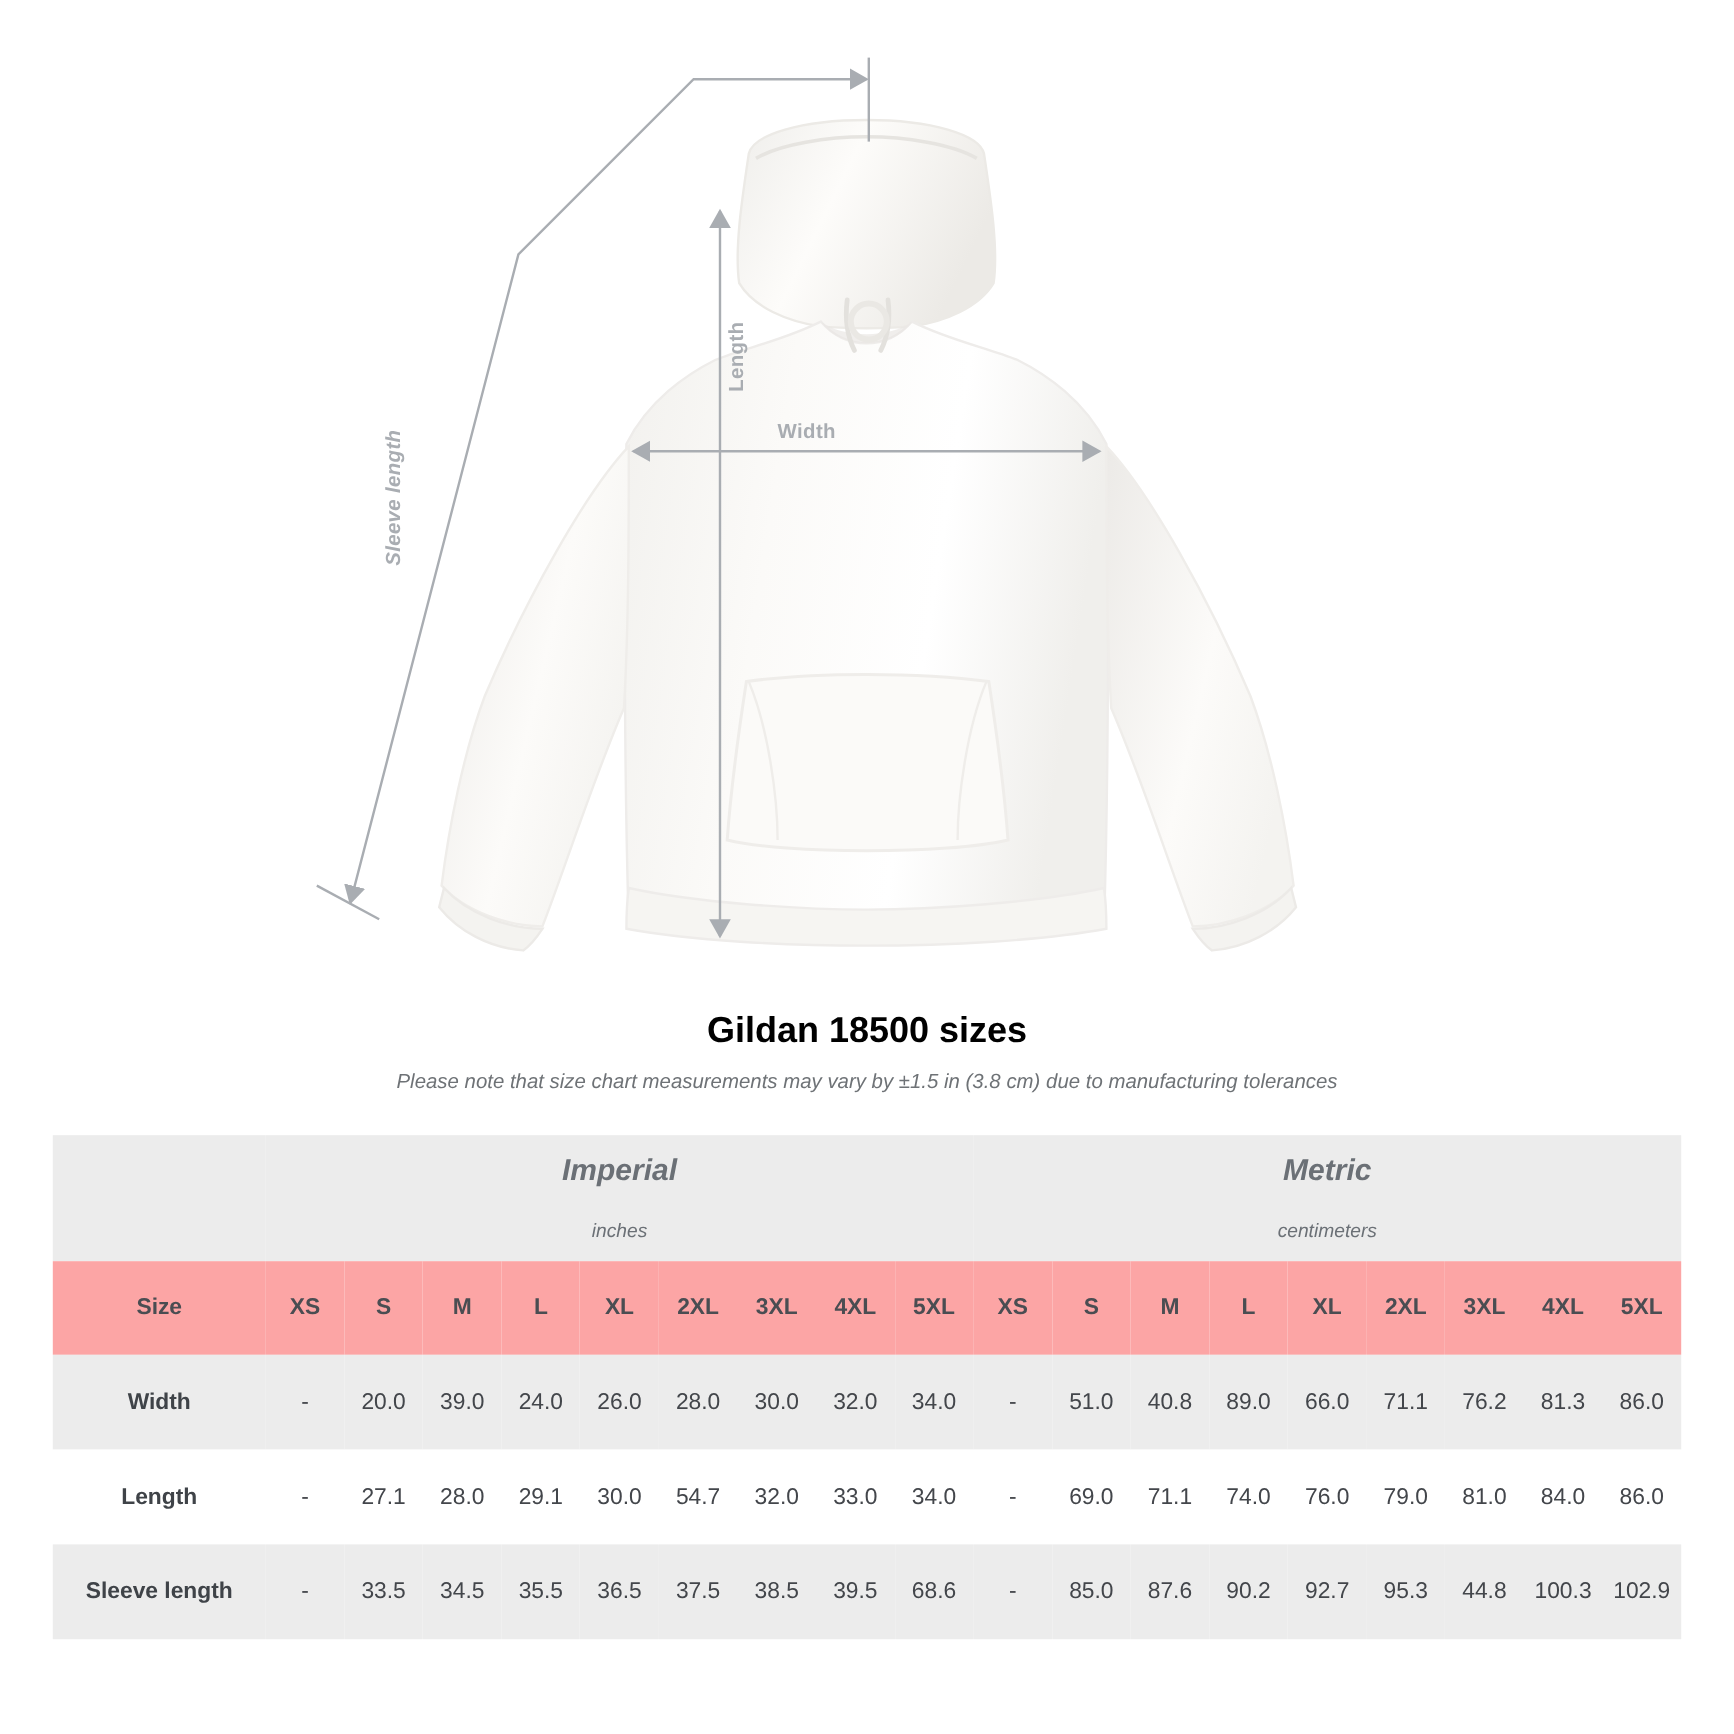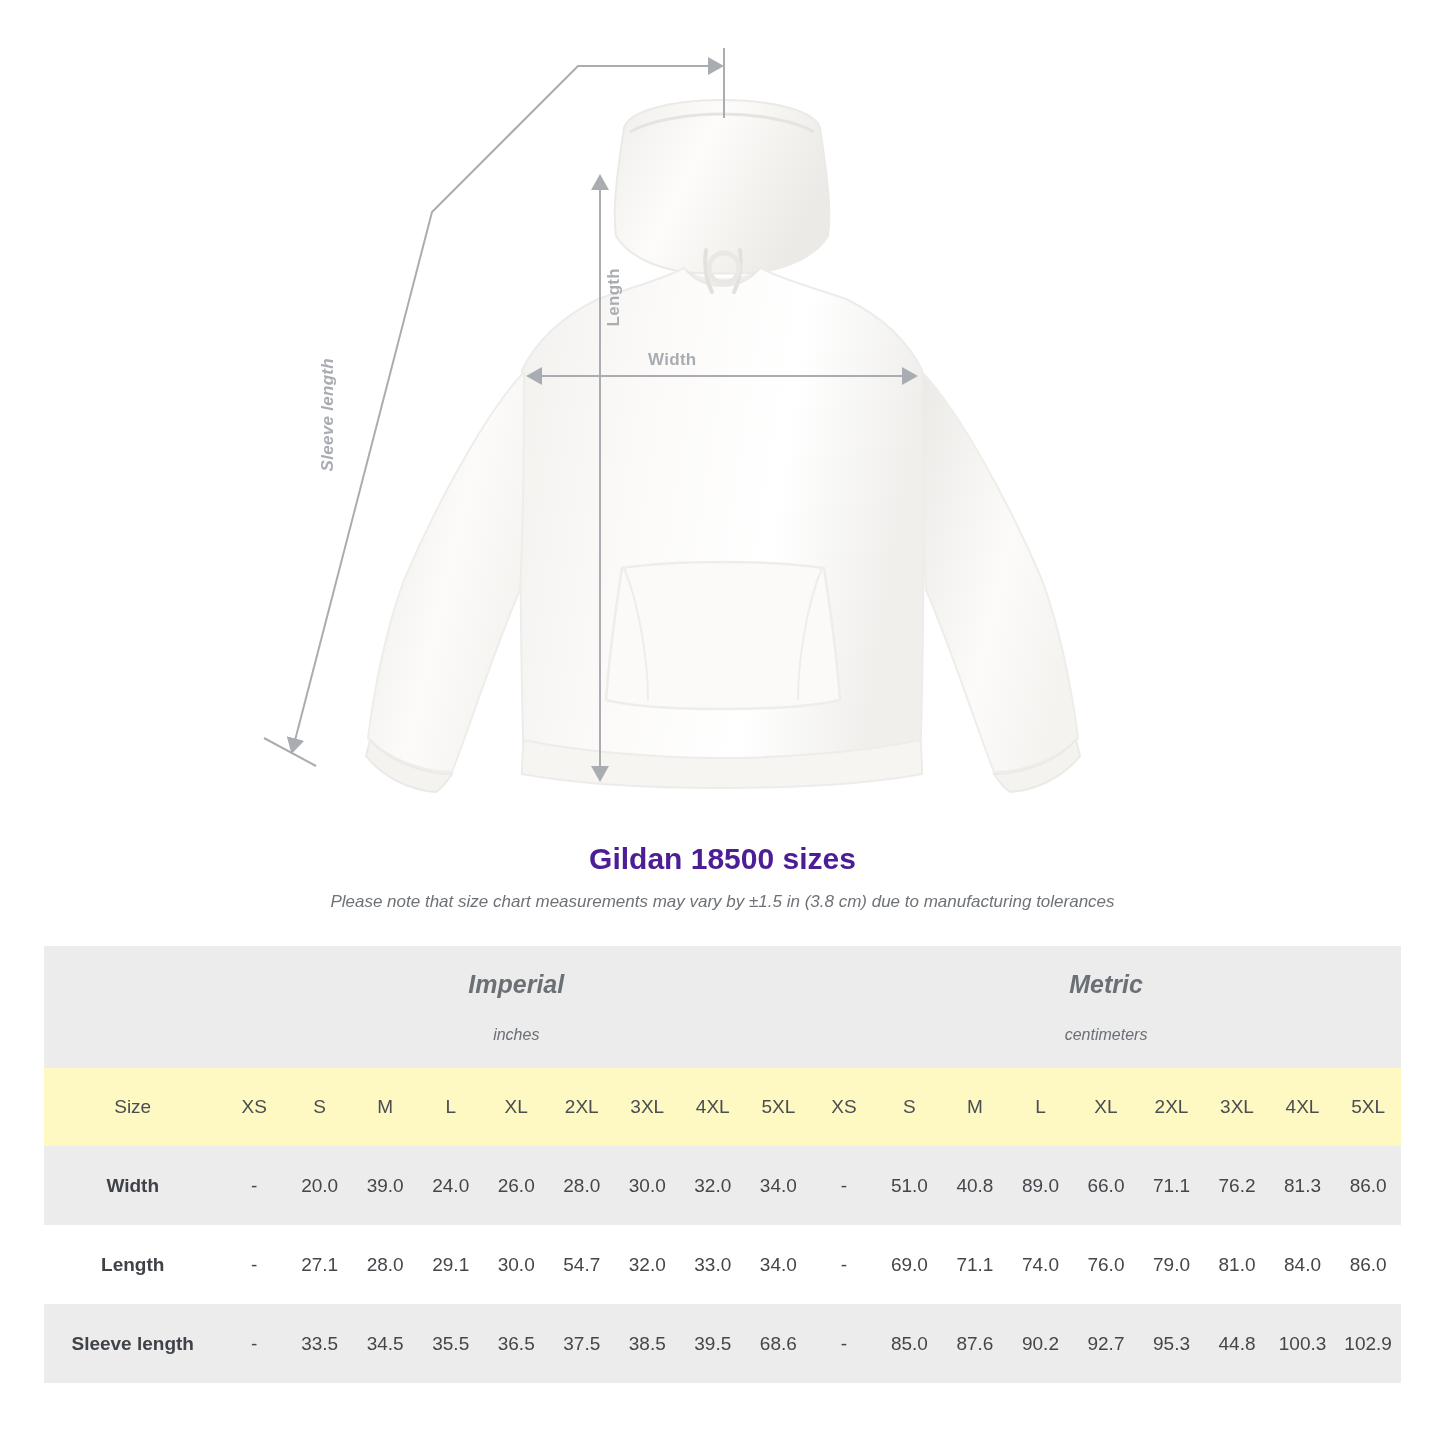--- a/index.html
+++ b/index.html
@@ -60,21 +60,21 @@
   }
 
   
   .title-block {
     text-align: center;
     margin-top: 12px;
   }
   .chart-title {
     font-size: 30px;
     font-weight: bold;
-    color: #4c1d95;
+    color: #000000;
     margin: 0 0 16px 0;
   }
   .chart-note {
     font-size: 17px;
     font-style: italic;
     color: #6e7276;
     margin: 16px;
   }
 
   
@@ -88,44 +88,44 @@
   }
   table.size-table td,
   table.size-table th {
     padding: 0;
     text-align: center;
     vertical-align: middle;
     border: none;
   }
 
   .unit-head-row td {
-    height: 122px;
+    height: 105px;
     background: #ececec;
   }
   .unit-name {
     font-size: 25px;
     font-style: italic;
     font-weight: bold;
     color: #6b7076;
     line-height: 1.15;
   }
   .unit-sub {
     font-size: 16px;
     font-style: italic;
     color: #6b7076;
     padding-top: 4px;
     margin-top: 24px;
   }
 
   .header-row td {
     height: 78px;
     font-size: 19px;
-    font-weight: normal;
+    font-weight: bold;
     color: #4a4d52;
-    background: #fef9c3;
+    background: #fca5a5;
   }
   .header-row td.rowlabel {
     font-size: 19px;
   }
 
   .data-row td {
     height: 79px;
     font-size: 19px;
     color: #43464b;
   }

